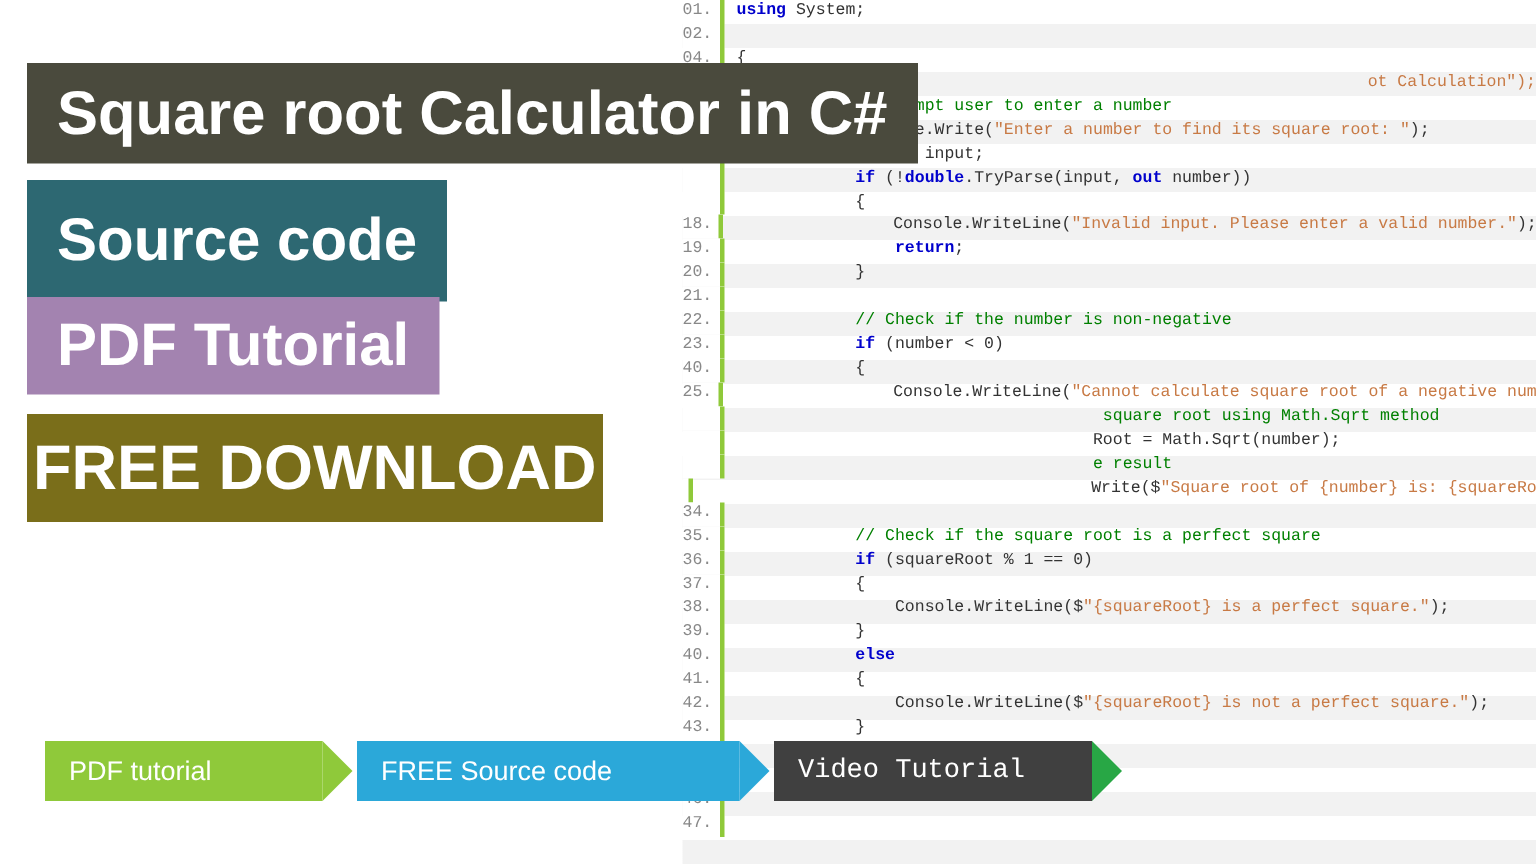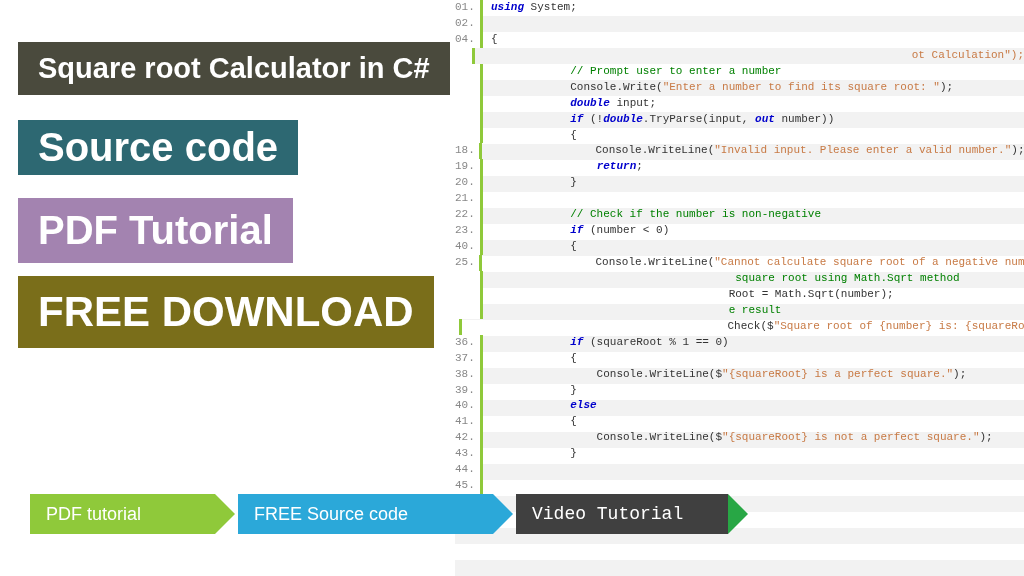--- a/index.html
+++ b/index.html
@@ -36,35 +36,35 @@
     .lineno {
       display: inline-block;
       width: 28px;
       text-align: left;
       color: #888;
       padding-right: 4px;
       border-right: 3px solid #8fc93a;
       margin-right: 8px;
       background: #fff;
     }
-    .kw { color: #0000cc; font-weight: bold; font-style: italic; }
+    .kw { color: #0000cc; font-weight: bold; }
     .str { color: #c87a45; }
     .cmt { color: #008000; }
     .txt { color: #333; text-align: center; }
     .banner {
       position: absolute;
       color: #fff;
       font-weight: bold;
       padding: 8px 20px;
       white-space: nowrap;
     }
-    .b1 { top: 42px; left: 18px; background: #4a4a3d; font-size: 29px; padding: 10px 20px; }
-    .b2 { top: 120px; left: 18px; background: #2d6872; font-size: 40px; padding: 5px 20px; }
+    .b1 { top: 42px; left: 18px; background: #4a4a3d; font-size: 41px; padding: 10px 20px; }
+    .b2 { top: 120px; left: 18px; background: #2d6872; font-size: 40px; padding: 18px 20px; }
     .b3 { top: 198px; left: 18px; background: #a383b0; font-size: 40px; padding: 10px 20px; }
-    .b4 { top: 276px; left: 18px; background: #7a6e1a; font-size: 42px; padding: 12px 20px; }
+    .b4 { top: 276px; left: 18px; background: #7a6e1a; font-size: 42px; padding: 12px 4px; }
     .arrow {
       position: absolute;
       top: 494px;
       color: #fff;
       font-size: 18px;
       font-weight: normal;
       height: 40px;
       display: flex;
       align-items: center;
       padding-left: 16px;
@@ -113,21 +113,23 @@
   <div class="code-line"><span class="lineno">23.</span><span class="txt">            </span><span class="kw">if</span><span class="txt"> (number &lt; 0)</span></div>
   <div class="code-line"><span class="lineno">40.</span><span class="txt">            {</span></div>
   <div class="code-line"><span class="lineno">25.</span><span class="txt">                Console.WriteLine(</span><span class="str">"Cannot calculate square root of a negative number."</span></div>
   <div class="code-line"><span class="lineno"></span></div>
   <div class="code-line"><span class="lineno"></span></div>
   <div class="code-line"><span class="lineno"></span></div>
   <div class="code-line"><span class="lineno"></span><span class="cmt">                                     square root using Math.Sqrt method</span></div>
   <div class="code-line"><span class="lineno"></span><span class="txt">                                    Root = Math.Sqrt(number);</span></div>
   <div class="code-line"><span class="lineno"></span></div>
   <div class="code-line"><span class="lineno"></span><span class="cmt">                                    e result</span></div>
-  <div class="code-line"><span class="lineno"></span><span class="txt">                                       Check($</span><span class="str">"Square root of {number} is: {squareRoot}"</span></div>
+  <div class="code-line"><span class="lineno"></span><span class="txt">                                       Write($</span><span class="str">"Square root of {number} is: {squareRoot}"</span></div>
+  <div class="code-line"><span class="lineno">34.</span></div>
+  <div class="code-line"><span class="lineno">35.</span><span class="cmt">            // Check if the square root is a perfect square</span></div>
   <div class="code-line"><span class="lineno">36.</span><span class="txt">            </span><span class="kw">if</span><span class="txt"> (squareRoot % 1 == 0)</span></div>
   <div class="code-line"><span class="lineno">37.</span><span class="txt">            {</span></div>
   <div class="code-line"><span class="lineno">38.</span><span class="txt">                Console.WriteLine($</span><span class="str">"{squareRoot} is a perfect square."</span><span class="txt">);</span></div>
   <div class="code-line"><span class="lineno">39.</span><span class="txt">            }</span></div>
   <div class="code-line"><span class="lineno">40.</span><span class="txt">            </span><span class="kw">else</span></div>
   <div class="code-line"><span class="lineno">41.</span><span class="txt">            {</span></div>
   <div class="code-line"><span class="lineno">42.</span><span class="txt">                Console.WriteLine($</span><span class="str">"{squareRoot} is not a perfect square."</span><span class="txt">);</span></div>
   <div class="code-line"><span class="lineno">43.</span><span class="txt">            }</span></div>
   <div class="code-line"><span class="lineno">44.</span></div>
   <div class="code-line"><span class="lineno">45.</span></div>

